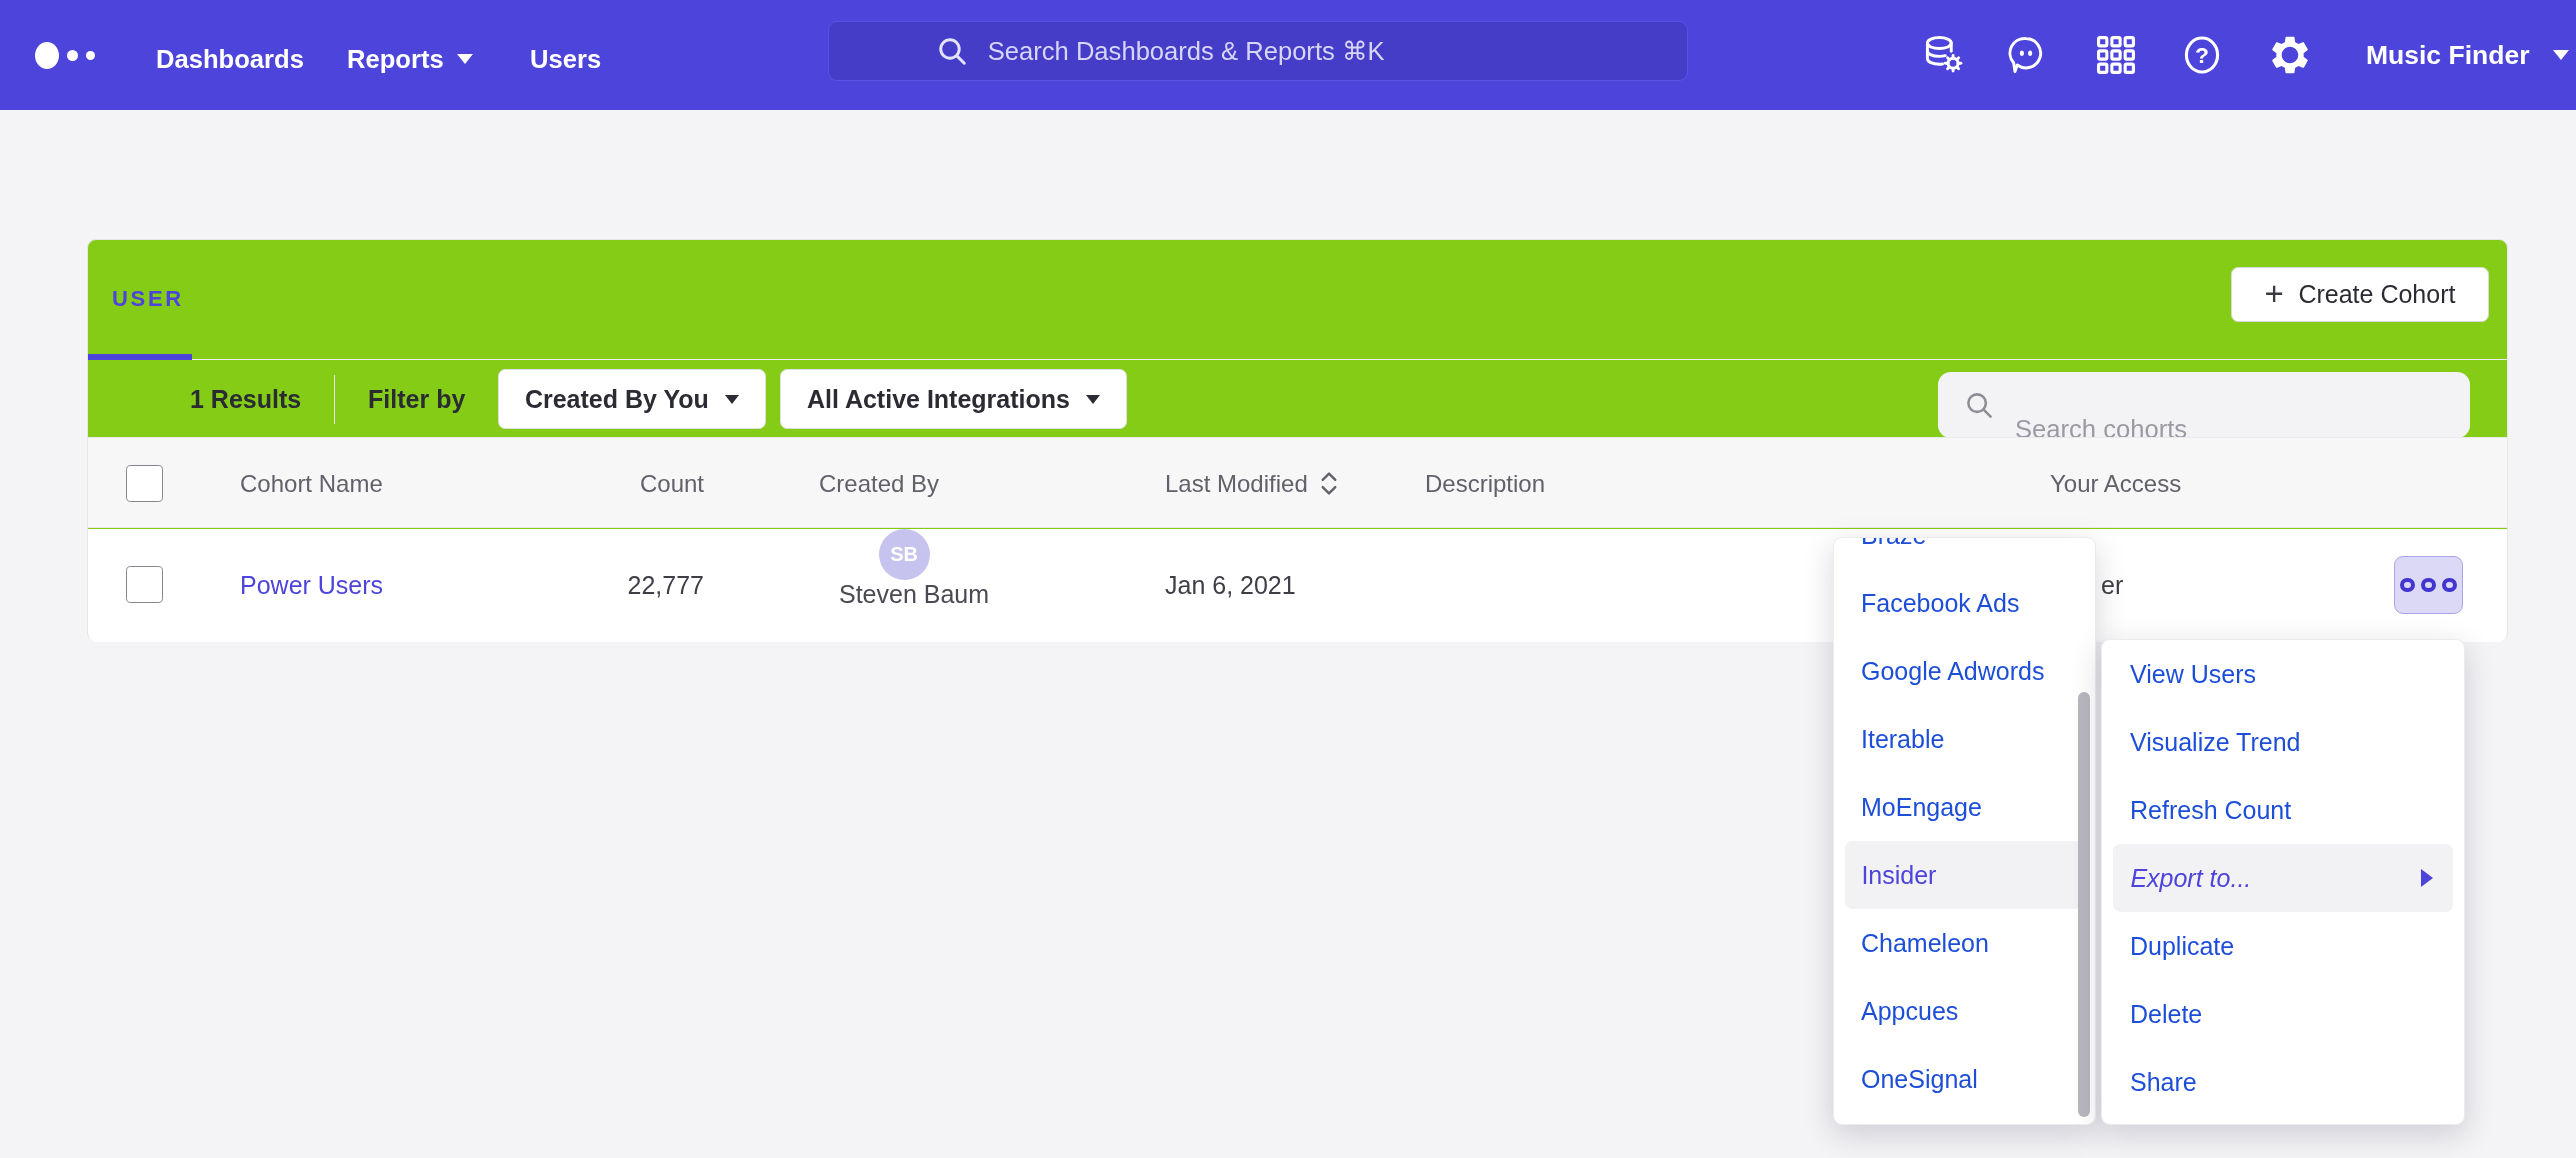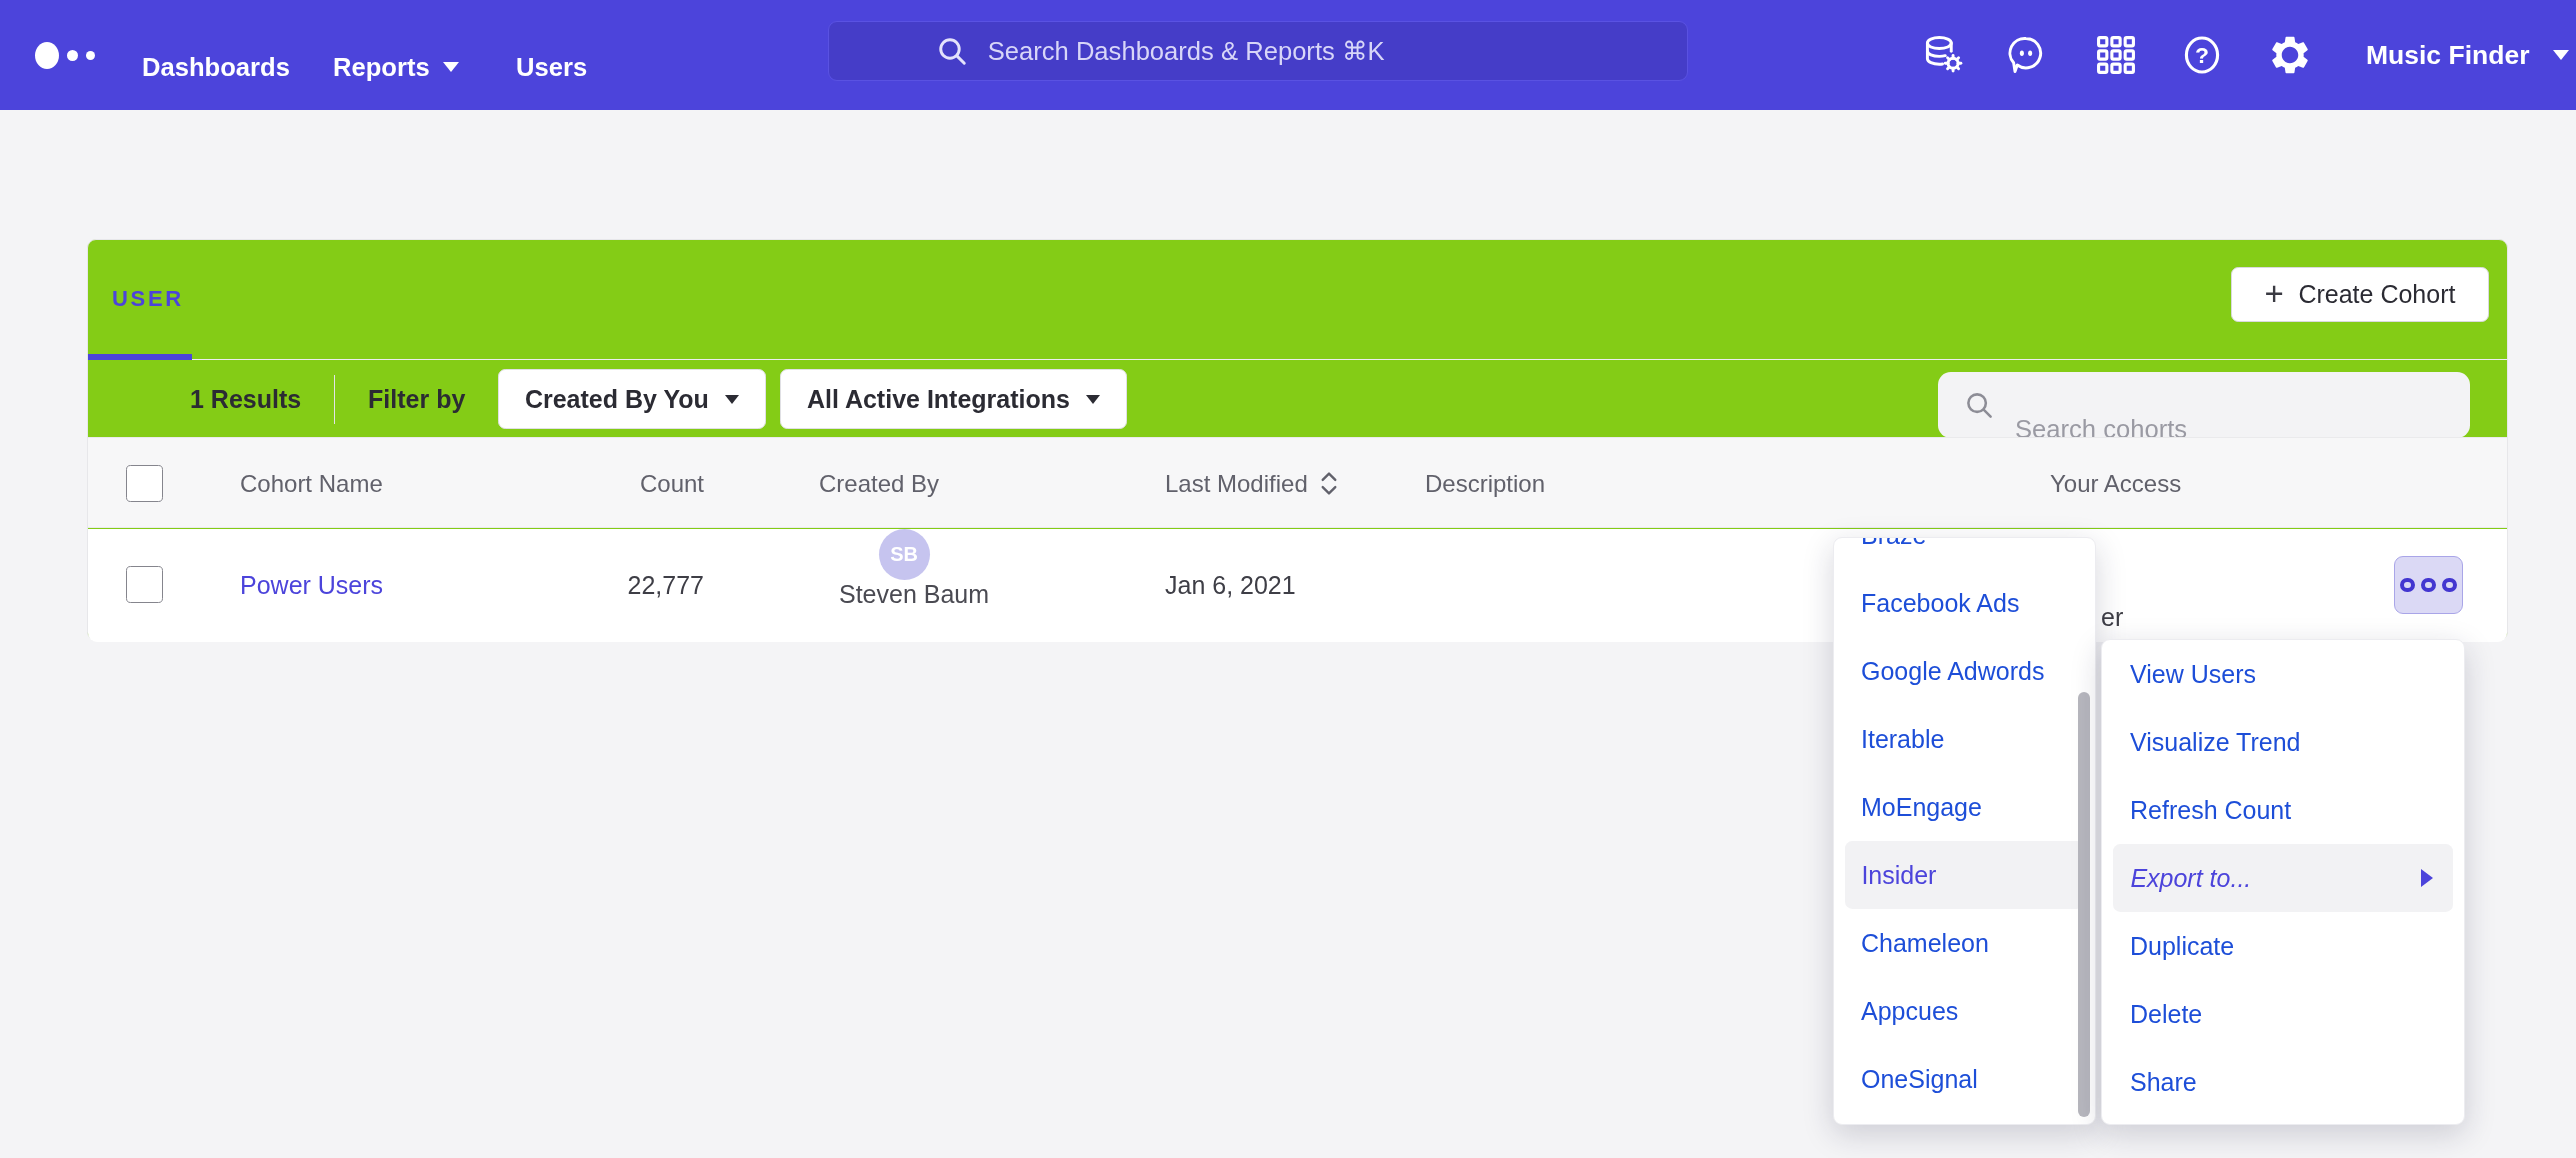--- a/index.html
+++ b/index.html
@@ -12,22 +12,22 @@
 
   
   .navbar {
     position:absolute; left:0; top:0; width:2576px; height:110px;
     background:#4c44db; display:flex; align-items:center; color:#fff;
   }
   .logo { position:absolute; left:35px; top:0; height:110px; display:flex; align-items:center; gap:8.2px; }
   .logo .d1 { width:24px; height:27px; border-radius:50%; background:#fff; }
   .logo .d2 { width:11px; height:11px; border-radius:50%; background:#fff; }
   .logo .d3 { width:9px; height:9px; border-radius:50%; background:#fff; }
-  .nav-link { position:absolute; top:12px; height:110px; display:flex; align-items:center; gap:12.8px;
-    font-size:25.6px; font-weight:600; color:#fff; cursor:pointer; }
+  .nav-link { position:absolute; top:4px; height:110px; display:flex; align-items:center; gap:12.8px;
+    font-size:25.6px; font-weight:600; color:#fff; cursor:pointer;margin-left:14px; }
   .caret { width:0; height:0; border-left:8.2px solid transparent; border-right:8.2px solid transparent;
     border-top:10px solid #fff; display:inline-block; }
   .nav-search {
     position:absolute; left:828px; top:21px; width:860px; height:60px;
     background:#453dc8; border:0.9px solid #5a52e2; border-radius:9px;
     display:flex; align-items:center; justify-content:center; gap:16.4px; cursor:text;
   }
   .nav-search svg { flex:0 0 auto; }
   .nav-search input {
     width:594px; background:transparent; border:none; outline:none;
@@ -270,21 +270,21 @@
       <div class="td" style="left:152px;">
         <span class="cohort-link">Power Users</span>
       </div>
       <div class="td num" style="left:433px; width:183px;">22,777</div>
       <div class="td" style="left:731px;flex-direction:column;">
         <span class="avatar">SB</span>
         <span class="creator-name">Steven Baum</span>
       </div>
       <div class="td" style="left:1077px;">Jan 6, 2021</div>
       <div class="td" style="left:1337px;"></div>
-      <div class="td" style="left:2013px;margin-top:32px;">er</div>
+      <div class="td" style="left:2013px;">er</div>
     </div>
 
     <div class="more-btn">
       <span class="ring"></span>
       <span class="ring"></span>
       <span class="ring"></span>
     </div>
   </div>
 
   <div class="menu-panel submenu">

